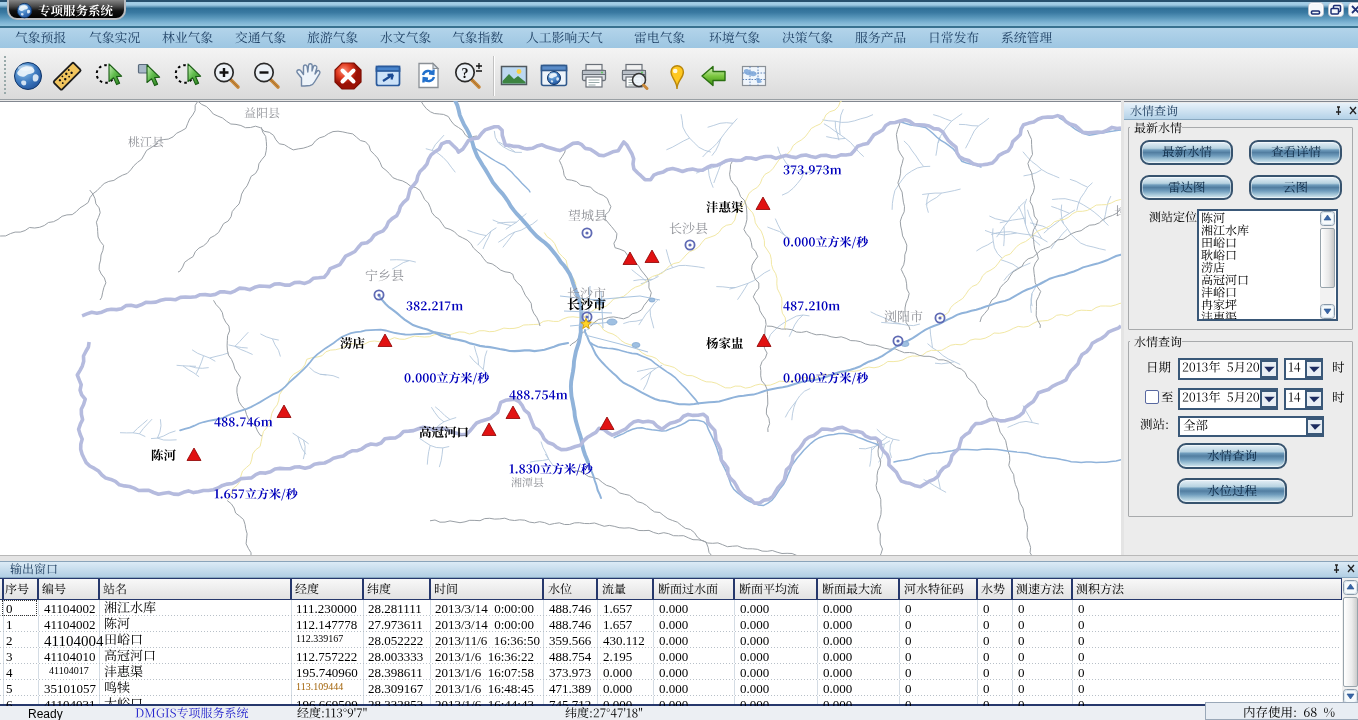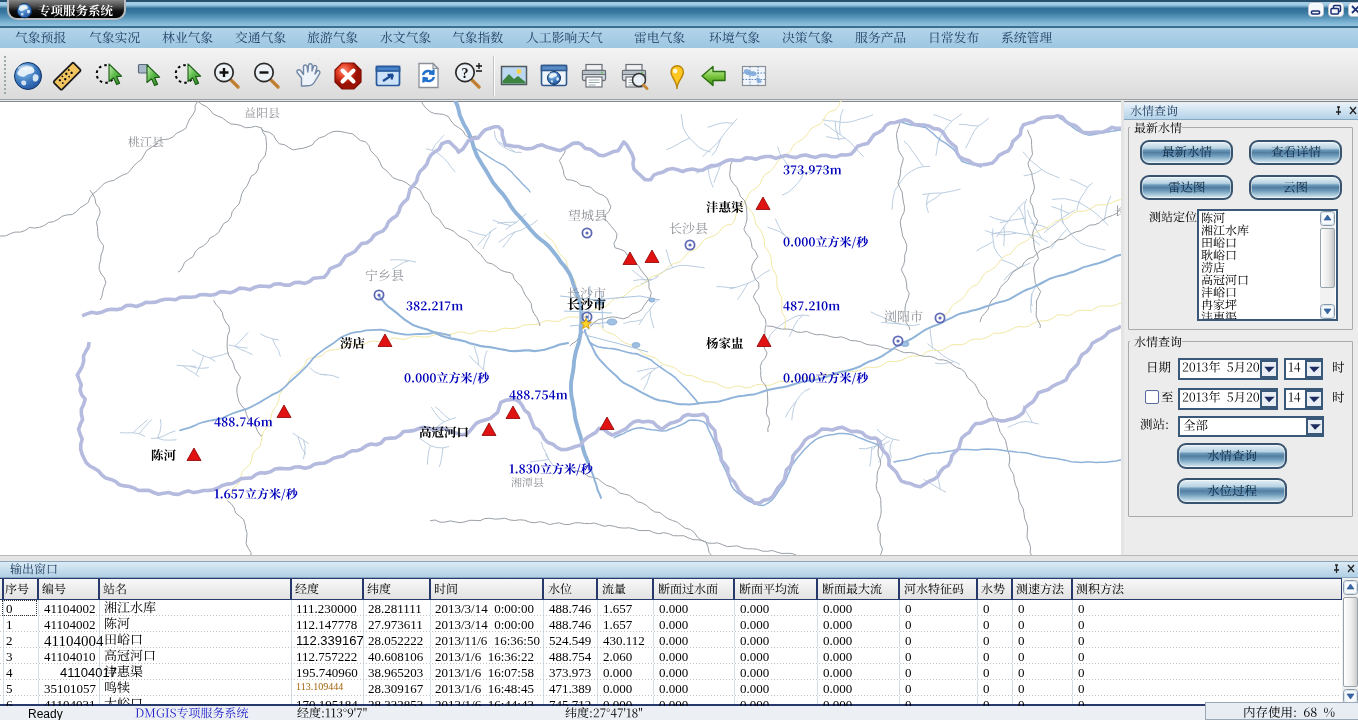--- a/index.html
+++ b/index.html
@@ -544,50 +544,50 @@
     <div style="position:absolute;font-family:'Liberation Serif',serif;font-size:13px;color:#000;white-space:pre;left:603px;top:617px">1.657</div>
     <div style="position:absolute;font-family:'Liberation Serif',serif;font-size:13px;color:#000;white-space:pre;left:659px;top:617px">0.000</div>
     <div style="position:absolute;font-family:'Liberation Serif',serif;font-size:13px;color:#000;white-space:pre;left:740px;top:617px">0.000</div>
     <div style="position:absolute;font-family:'Liberation Serif',serif;font-size:13px;color:#000;white-space:pre;left:823px;top:617px">0.000</div>
     <div style="position:absolute;font-family:'Liberation Serif',serif;font-size:13px;color:#000;white-space:pre;left:905px;top:617px">0</div>
     <div style="position:absolute;font-family:'Liberation Serif',serif;font-size:13px;color:#000;white-space:pre;left:983px;top:617px">0</div>
     <div style="position:absolute;font-family:'Liberation Serif',serif;font-size:13px;color:#000;white-space:pre;left:1018px;top:617px">0</div>
     <div style="position:absolute;font-family:'Liberation Serif',serif;font-size:13px;color:#000;white-space:pre;left:1078px;top:617px">0</div>
     <div style="position:absolute;font-family:'Liberation Serif',serif;font-size:13px;color:#000;white-space:pre;left:6px;top:633px">2</div>
     <div style="position:absolute;font-family:'Liberation Serif',serif;font-size:15px;color:#000;white-space:pre;left:44px;top:633px">41104004</div>
-    <div style="position:absolute;font-family:Liberation Sans, sans-serif;font-size:13px;color:#000;white-space:pre;left:296px;top:633px">112.339167</div>
+    <div style="position:absolute;font-family:Liberation Serif, serif;font-size:10px;color:#000;white-space:pre;left:296px;top:633px">112.339167</div>
     <div style="position:absolute;font-family:'Liberation Serif',serif;font-size:13px;color:#000;white-space:pre;left:368px;top:633px">28.052222</div>
     <div style="position:absolute;font-family:'Liberation Serif',serif;font-size:13px;color:#000;white-space:pre;left:435px;top:633px">2013/11/6  16:36:50</div>
-    <div style="position:absolute;font-family:'Liberation Serif',serif;font-size:13px;color:#000;white-space:pre;left:549px;top:633px">524.549</div>
+    <div style="position:absolute;font-family:'Liberation Serif',serif;font-size:13px;color:#000;white-space:pre;left:549px;top:633px">359.566</div>
     <div style="position:absolute;font-family:'Liberation Serif',serif;font-size:13px;color:#000;white-space:pre;left:603px;top:633px">430.112</div>
     <div style="position:absolute;font-family:'Liberation Serif',serif;font-size:13px;color:#000;white-space:pre;left:659px;top:633px">0.000</div>
     <div style="position:absolute;font-family:'Liberation Serif',serif;font-size:13px;color:#000;white-space:pre;left:740px;top:633px">0.000</div>
     <div style="position:absolute;font-family:'Liberation Serif',serif;font-size:13px;color:#000;white-space:pre;left:823px;top:633px">0.000</div>
     <div style="position:absolute;font-family:'Liberation Serif',serif;font-size:13px;color:#000;white-space:pre;left:905px;top:633px">0</div>
     <div style="position:absolute;font-family:'Liberation Serif',serif;font-size:13px;color:#000;white-space:pre;left:983px;top:633px">0</div>
     <div style="position:absolute;font-family:'Liberation Serif',serif;font-size:13px;color:#000;white-space:pre;left:1018px;top:633px">0</div>
     <div style="position:absolute;font-family:'Liberation Serif',serif;font-size:13px;color:#000;white-space:pre;left:1078px;top:633px">0</div>
     <div style="position:absolute;font-family:'Liberation Serif',serif;font-size:13px;color:#000;white-space:pre;left:6px;top:649px">3</div>
     <div style="position:absolute;font-family:'Liberation Serif',serif;font-size:13px;color:#000;white-space:pre;left:44px;top:649px">41104010</div>
     <div style="position:absolute;font-family:'Liberation Serif',serif;font-size:13px;color:#000;white-space:pre;left:296px;top:649px">112.757222</div>
-    <div style="position:absolute;font-family:'Liberation Serif',serif;font-size:13px;color:#000;white-space:pre;left:368px;top:649px">40.608106</div>
+    <div style="position:absolute;font-family:'Liberation Serif',serif;font-size:13px;color:#000;white-space:pre;left:368px;top:649px">28.003333</div>
     <div style="position:absolute;font-family:'Liberation Serif',serif;font-size:13px;color:#000;white-space:pre;left:435px;top:649px">2013/1/6  16:36:22</div>
     <div style="position:absolute;font-family:'Liberation Serif',serif;font-size:13px;color:#000;white-space:pre;left:549px;top:649px">488.754</div>
-    <div style="position:absolute;font-family:'Liberation Serif',serif;font-size:13px;color:#000;white-space:pre;left:603px;top:649px">2.060</div>
+    <div style="position:absolute;font-family:'Liberation Serif',serif;font-size:13px;color:#000;white-space:pre;left:603px;top:649px">2.195</div>
     <div style="position:absolute;font-family:'Liberation Serif',serif;font-size:13px;color:#000;white-space:pre;left:659px;top:649px">0.000</div>
     <div style="position:absolute;font-family:'Liberation Serif',serif;font-size:13px;color:#000;white-space:pre;left:740px;top:649px">0.000</div>
     <div style="position:absolute;font-family:'Liberation Serif',serif;font-size:13px;color:#000;white-space:pre;left:823px;top:649px">0.000</div>
     <div style="position:absolute;font-family:'Liberation Serif',serif;font-size:13px;color:#000;white-space:pre;left:905px;top:649px">0</div>
     <div style="position:absolute;font-family:'Liberation Serif',serif;font-size:13px;color:#000;white-space:pre;left:983px;top:649px">0</div>
     <div style="position:absolute;font-family:'Liberation Serif',serif;font-size:13px;color:#000;white-space:pre;left:1018px;top:649px">0</div>
     <div style="position:absolute;font-family:'Liberation Serif',serif;font-size:13px;color:#000;white-space:pre;left:1078px;top:649px">0</div>
     <div style="position:absolute;font-family:'Liberation Serif',serif;font-size:13px;color:#000;white-space:pre;left:6px;top:665px">4</div>
-    <div style="position:absolute;font-family:Liberation Sans, sans-serif;font-size:13px;color:#000;white-space:pre;left:60px;top:665px">41104017</div>
+    <div style="position:absolute;font-family:Liberation Serif, serif;font-size:10px;color:#000;white-space:pre;left:49px;top:665px">41104017</div>
     <div style="position:absolute;font-family:'Liberation Serif',serif;font-size:13px;color:#000;white-space:pre;left:296px;top:665px">195.740960</div>
-    <div style="position:absolute;font-family:'Liberation Serif',serif;font-size:13px;color:#000;white-space:pre;left:368px;top:665px">38.965203</div>
+    <div style="position:absolute;font-family:'Liberation Serif',serif;font-size:13px;color:#000;white-space:pre;left:368px;top:665px">28.398611</div>
     <div style="position:absolute;font-family:'Liberation Serif',serif;font-size:13px;color:#000;white-space:pre;left:435px;top:665px">2013/1/6  16:07:58</div>
     <div style="position:absolute;font-family:'Liberation Serif',serif;font-size:13px;color:#000;white-space:pre;left:549px;top:665px">373.973</div>
     <div style="position:absolute;font-family:'Liberation Serif',serif;font-size:13px;color:#000;white-space:pre;left:603px;top:665px">0.000</div>
     <div style="position:absolute;font-family:'Liberation Serif',serif;font-size:13px;color:#000;white-space:pre;left:659px;top:665px">0.000</div>
     <div style="position:absolute;font-family:'Liberation Serif',serif;font-size:13px;color:#000;white-space:pre;left:740px;top:665px">0.000</div>
     <div style="position:absolute;font-family:'Liberation Serif',serif;font-size:13px;color:#000;white-space:pre;left:823px;top:665px">0.000</div>
     <div style="position:absolute;font-family:'Liberation Serif',serif;font-size:13px;color:#000;white-space:pre;left:905px;top:665px">0</div>
     <div style="position:absolute;font-family:'Liberation Serif',serif;font-size:13px;color:#000;white-space:pre;left:983px;top:665px">0</div>
     <div style="position:absolute;font-family:'Liberation Serif',serif;font-size:13px;color:#000;white-space:pre;left:1018px;top:665px">0</div>
     <div style="position:absolute;font-family:'Liberation Serif',serif;font-size:13px;color:#000;white-space:pre;left:1078px;top:665px">0</div>
@@ -600,21 +600,21 @@
     <div style="position:absolute;font-family:'Liberation Serif',serif;font-size:13px;color:#000;white-space:pre;left:603px;top:681px">0.000</div>
     <div style="position:absolute;font-family:'Liberation Serif',serif;font-size:13px;color:#000;white-space:pre;left:659px;top:681px">0.000</div>
     <div style="position:absolute;font-family:'Liberation Serif',serif;font-size:13px;color:#000;white-space:pre;left:740px;top:681px">0.000</div>
     <div style="position:absolute;font-family:'Liberation Serif',serif;font-size:13px;color:#000;white-space:pre;left:823px;top:681px">0.000</div>
     <div style="position:absolute;font-family:'Liberation Serif',serif;font-size:13px;color:#000;white-space:pre;left:905px;top:681px">0</div>
     <div style="position:absolute;font-family:'Liberation Serif',serif;font-size:13px;color:#000;white-space:pre;left:983px;top:681px">0</div>
     <div style="position:absolute;font-family:'Liberation Serif',serif;font-size:13px;color:#000;white-space:pre;left:1018px;top:681px">0</div>
     <div style="position:absolute;font-family:'Liberation Serif',serif;font-size:13px;color:#000;white-space:pre;left:1078px;top:681px">0</div>
     <div style="position:absolute;font-family:'Liberation Serif',serif;font-size:13px;color:#000;white-space:pre;left:6px;top:697px">6</div>
     <div style="position:absolute;font-family:'Liberation Serif',serif;font-size:13px;color:#000;white-space:pre;left:44px;top:697px">41104031</div>
-    <div style="position:absolute;font-family:'Liberation Serif',serif;font-size:13px;color:#000;white-space:pre;left:296px;top:697px">170.195184</div>
+    <div style="position:absolute;font-family:'Liberation Serif',serif;font-size:13px;color:#000;white-space:pre;left:296px;top:697px">196.669509</div>
     <div style="position:absolute;font-family:'Liberation Serif',serif;font-size:13px;color:#000;white-space:pre;left:368px;top:697px">28.332853</div>
     <div style="position:absolute;font-family:'Liberation Serif',serif;font-size:13px;color:#000;white-space:pre;left:435px;top:697px">2013/1/6  16:44:43</div>
     <div style="position:absolute;font-family:'Liberation Serif',serif;font-size:13px;color:#000;white-space:pre;left:549px;top:697px">745.712</div>
     <div style="position:absolute;font-family:'Liberation Serif',serif;font-size:13px;color:#000;white-space:pre;left:603px;top:697px">0.000</div>
     <div style="position:absolute;font-family:'Liberation Serif',serif;font-size:13px;color:#000;white-space:pre;left:659px;top:697px">0.000</div>
     <div style="position:absolute;font-family:'Liberation Serif',serif;font-size:13px;color:#000;white-space:pre;left:740px;top:697px">0.000</div>
     <div style="position:absolute;font-family:'Liberation Serif',serif;font-size:13px;color:#000;white-space:pre;left:823px;top:697px">0.000</div>
     <div style="position:absolute;font-family:'Liberation Serif',serif;font-size:13px;color:#000;white-space:pre;left:905px;top:697px">0</div>
     <div style="position:absolute;font-family:'Liberation Serif',serif;font-size:13px;color:#000;white-space:pre;left:983px;top:697px">0</div>
     <div style="position:absolute;font-family:'Liberation Serif',serif;font-size:13px;color:#000;white-space:pre;left:1018px;top:697px">0</div>

